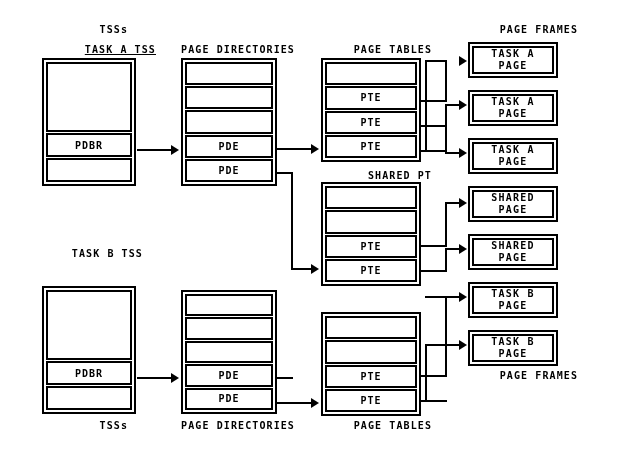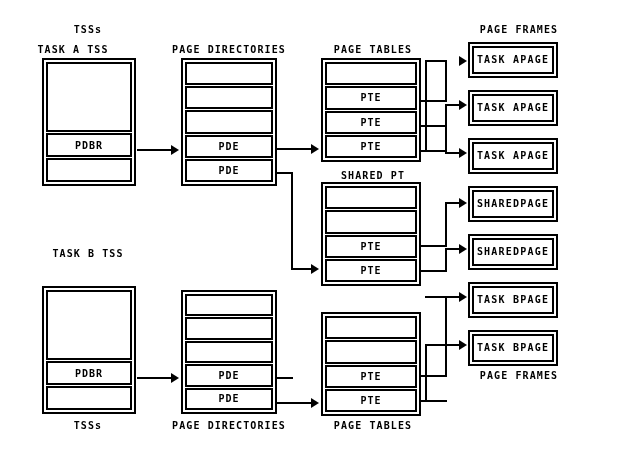--- a/index.html
+++ b/index.html
@@ -26,21 +26,21 @@
     white-space: nowrap;
   }
   
   .caption {
     position: absolute;
     font-size: 10px;
     font-weight: bold;
     color: #000000;
     letter-spacing: 1.1px;
     white-space: nowrap;
-    text-align: center;
+    text-align: right;
   }
   
   .struct {
     position: absolute;
     box-sizing: border-box;
     border: 2px solid #000000;
     background: #ffffff;
     padding: 2px;
     display: flex;
     flex-direction: column;
@@ -69,21 +69,21 @@
     border: 2px solid #000000;
     background: #ffffff;
     padding: 2px;
   }
   .frame-inner {
     box-sizing: border-box;
     width: 100%;
     height: 100%;
     border: 2px solid #000000;
     display: flex;
-    flex-direction: row;
+    flex-direction: column;
     align-items: center;
     justify-content: center;
     font-size: 10px;
     font-weight: bold;
     letter-spacing: 1.2px;
     line-height: 12px;
     color: #000000;
     white-space: nowrap;
   }
 
@@ -107,21 +107,21 @@
     border-left: 8px solid #000000;
   }
 </style>
 </head>
 <body>
 
 <div id="page">
 
 
   <div class="caption" style="left:48px; top:24px; width:80px;">TSSs</div>
-  <div class="caption" style="left:18px; top:44px; width:110px;">TASK A TSS</div>
+  <div class="caption" style="left:46px; top:44px; width:110px;text-decoration:underline;">TASK A TSS</div>
   <div class="caption" style="left:163px; top:44px; width:132px;">PAGE DIRECTORIES</div>
   <div class="caption" style="left:314px; top:44px; width:118px;">PAGE TABLES</div>
   <div class="caption" style="left:460px; top:24px; width:118px;">PAGE FRAMES</div>
   <div class="caption" style="left:33px; top:248px; width:110px;">TASK B TSS</div>
   <div class="caption" style="left:314px; top:170px; width:118px;">SHARED PT</div>
   <div class="caption" style="left:48px; top:420px; width:80px;">TSSs</div>
   <div class="caption" style="left:163px; top:420px; width:132px;">PAGE DIRECTORIES</div>
   <div class="caption" style="left:314px; top:420px; width:118px;">PAGE TABLES</div>
   <div class="caption" style="left:460px; top:370px; width:118px;">PAGE FRAMES</div>
 

